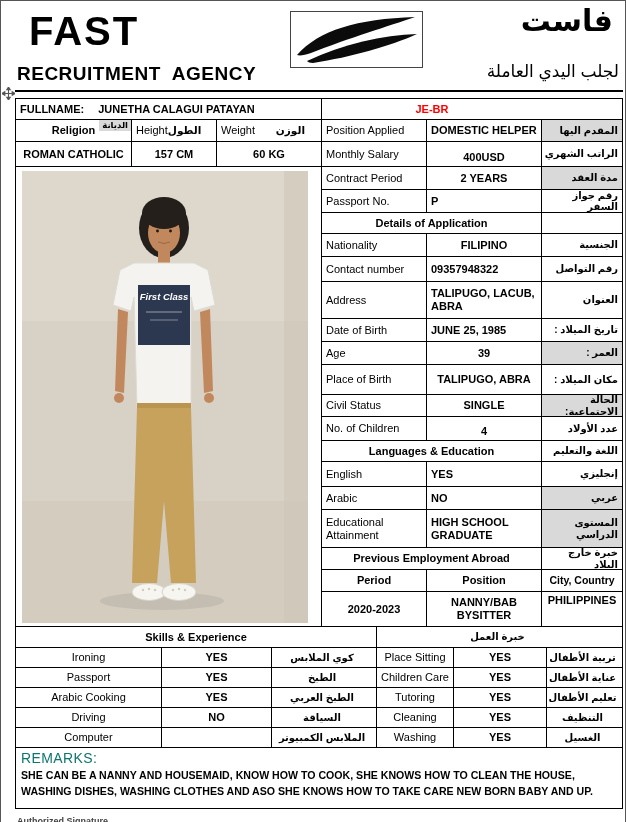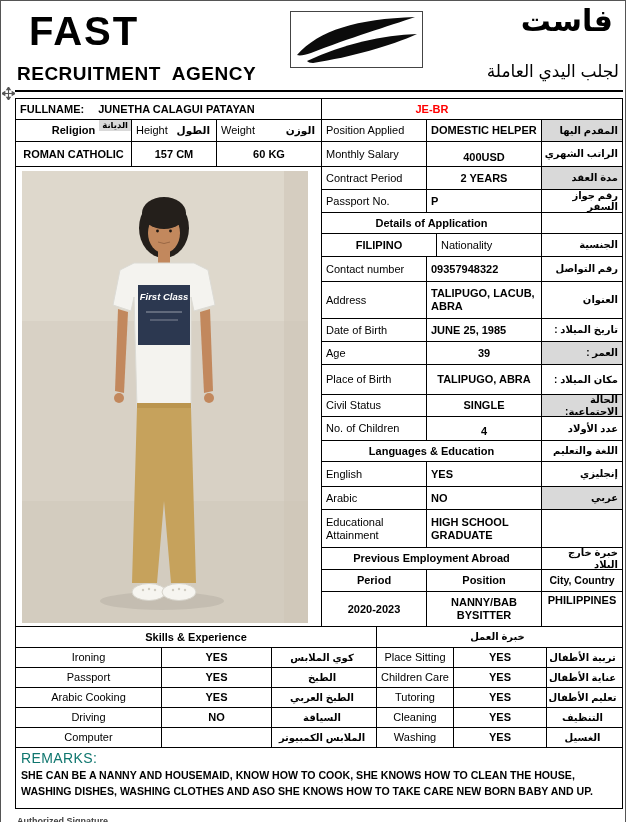--- a/index.html
+++ b/index.html
@@ -23,21 +23,21 @@
     font-size:11px;line-height:1.15;padding-left:4px}
   .cell.nob{border-right:none}
   .bold{font-weight:bold}
   .ar{direction:rtl;justify-content:flex-start;text-align:right;padding:0 4px 0 2px;
     font-size:10px;font-weight:bold}
   .ctr{justify-content:center;padding-left:0;text-align:center}
   .shade{background:#d9d9d9}
   .red{color:#ff0000}
   .chip{position:absolute;top:0;right:0;font-size:8.5px;font-weight:bold;line-height:11px;
     padding:0 3px;direction:rtl;background:#d9d9d9}
-  .pair{justify-content:space-between;padding-right:6px}
+  .pair{justify-content:space-between;padding-right:16px}
   .pair b{font-size:10.5px}
   .photo-cell{width:306px;border-right:1px solid #000;padding:4px 13px 3px 6px;
     display:flex;align-items:center;justify-content:center}
   .stack{width:302px;display:flex;flex-direction:column}
   .stack .row:last-child{border-bottom:none}
   .vbot{align-items:flex-end;padding-bottom:2px}
   .vtop{align-items:flex-start;padding-top:2px}
   .remarks{padding:2px 5px 0 5px}
   .rlabel{color:#0f766e;font-weight:normal;font-size:14px;letter-spacing:.4px}
   .rtext{font-weight:bold;font-size:10.6px;line-height:1.5;margin-top:2px}
@@ -160,22 +160,22 @@
         <div class="row" style="height:23px">
           <div class="cell" style="width:105px">Passport No.</div>
           <div class="cell bold" style="width:115px">P</div>
           <div class="cell ar nob" style="flex:1">رقم جواز السفر</div>
         </div>
         <div class="row" style="height:21px">
           <div class="cell bold ctr" style="width:220px">Details of Application</div>
           <div class="cell ar nob" style="flex:1"></div>
         </div>
         <div class="row" style="height:23px">
+          <div class="cell" style="width:105px">Nationality</div>
           <div class="cell bold ctr" style="width:115px">FILIPINO</div>
-          <div class="cell" style="width:105px">Nationality</div>
           <div class="cell ar nob" style="flex:1">الجنسية</div>
         </div>
         <div class="row" style="height:25px">
           <div class="cell" style="width:105px">Contact number</div>
           <div class="cell bold" style="width:115px">09357948322</div>
           <div class="cell ar nob" style="flex:1">رقم التواصل</div>
         </div>
         <div class="row" style="height:37px">
           <div class="cell" style="width:105px">Address</div>
           <div class="cell bold" style="width:115px">TALIPUGO, LACUB, ABRA</div>
@@ -216,20 +216,21 @@
           <div class="cell ar nob" style="flex:1">إنجليزي</div>
         </div>
         <div class="row" style="height:23px">
           <div class="cell" style="width:105px">Arabic</div>
           <div class="cell bold" style="width:115px">NO</div>
           <div class="cell ar nob shade" style="flex:1">عربي</div>
         </div>
         <div class="row" style="height:38px">
           <div class="cell" style="width:105px">Educational Attainment</div>
           <div class="cell bold" style="width:115px">HIGH SCHOOL GRADUATE</div>
+          <div class="cell ar nob shade" style="flex:1">المستوى الدراسي</div>
         </div>
         <div class="row" style="height:22px">
           <div class="cell bold ctr" style="width:220px">Previous  Employment  Abroad</div>
           <div class="cell ar nob" style="flex:1">خبرة خارج البلاد</div>
         </div>
         <div class="row" style="height:22px">
           <div class="cell bold ctr" style="width:105px">Period</div>
           <div class="cell bold ctr" style="width:115px">Position</div>
           <div class="cell bold ctr nob" style="flex:1;font-size:10.5px">City, Country</div>
         </div>

